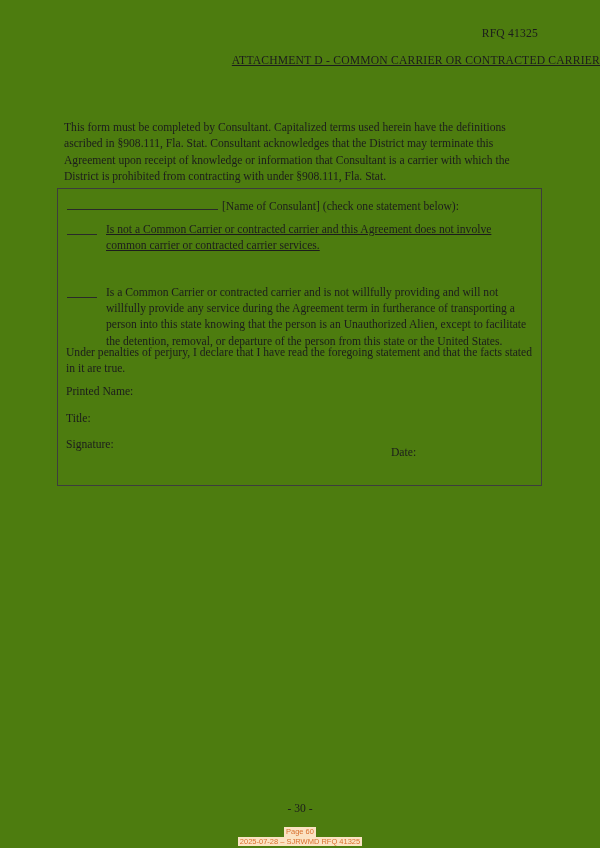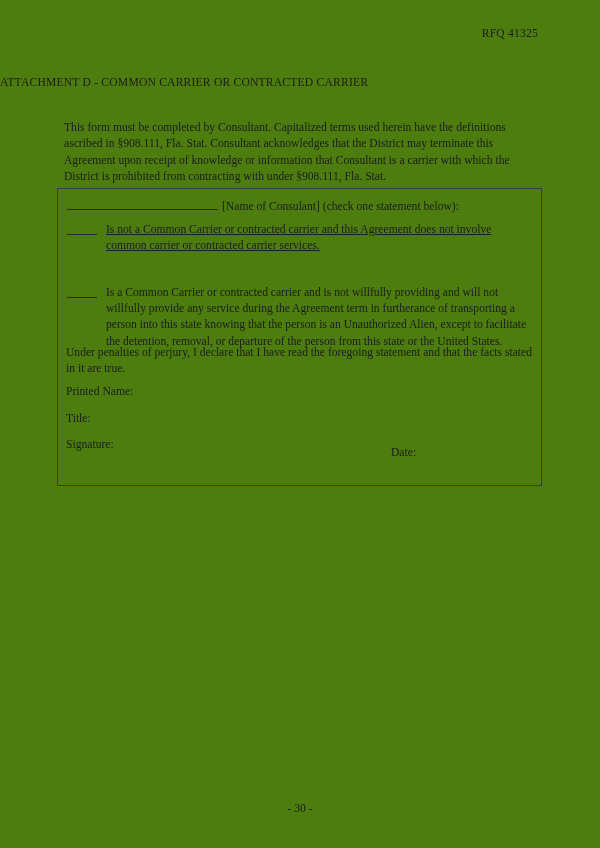--- a/index.html
+++ b/index.html
@@ -15,26 +15,27 @@
     overflow: hidden;
   }
   .rfq-number {
     position: absolute;
     top: 27px;
     right: 62px;
     letter-spacing: 0.2px;
   }
   .doc-title {
     position: absolute;
-    top: 72px;
+    top: 50px;
     left: 0;
     width: 100%;
-    text-align: left;
+    text-align: right;
     line-height: 22px;
     letter-spacing: 0.2px;
+    text-decoration: underline;
   }
   .intro-paragraph {
     position: absolute;
     top: 120px;
     left: 64px;
     width: 477px;
     line-height: 16.4px;
     text-align: left;
   }
   .attestation-box {
@@ -157,14 +158,18 @@
     <div class="field-label title-label">Title:</div>
 
     <div class="field-label signature-label">Signature:</div>
 
     <div class="date-label">Date:</div>
 
   </div>
 
   <div class="footer-page-number">- 30 -</div>
 
+  <div class="footer-stamp">
+    <span class="stamp-line" style="color: rgb(217, 112, 46); background: rgb(251, 227, 195);">Page 60</span><br>
+    <span class="stamp-line" style="color: rgb(217, 112, 46); background: rgb(251, 227, 195);">2025-07-28 – SJRWMD RFQ 41325</span>
+  </div>
 
 </div>
 
 </body></html>

